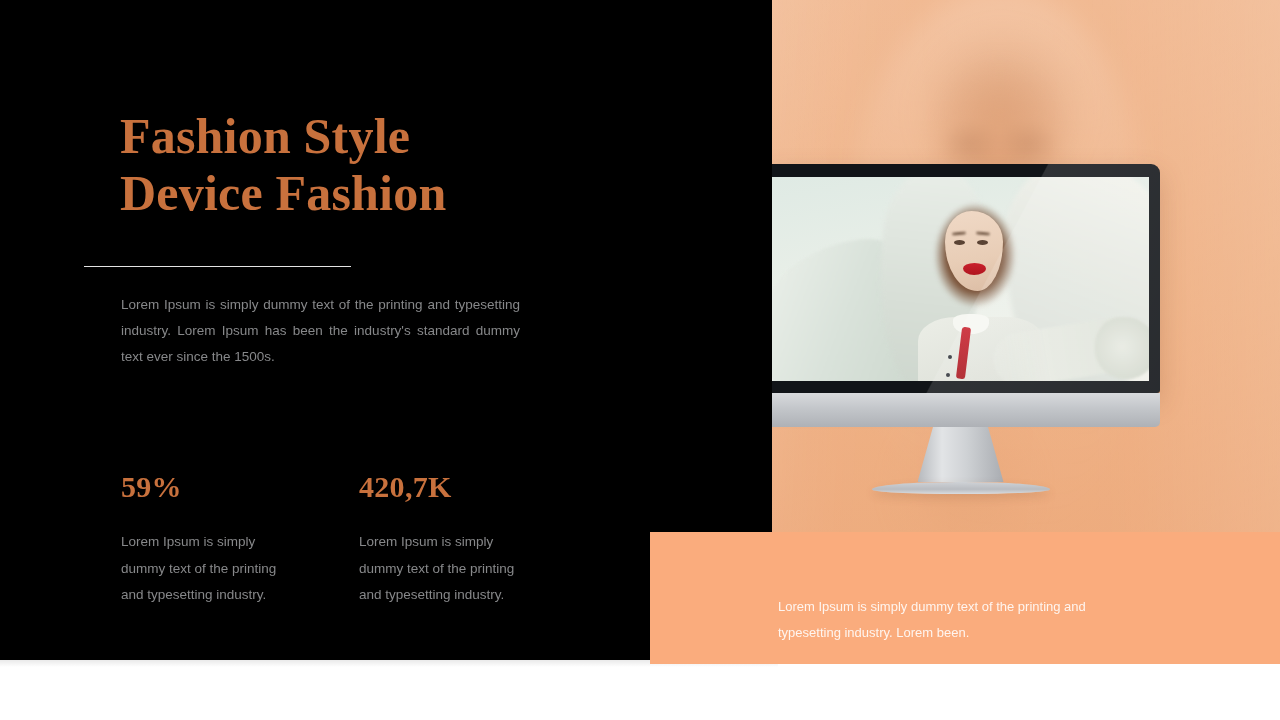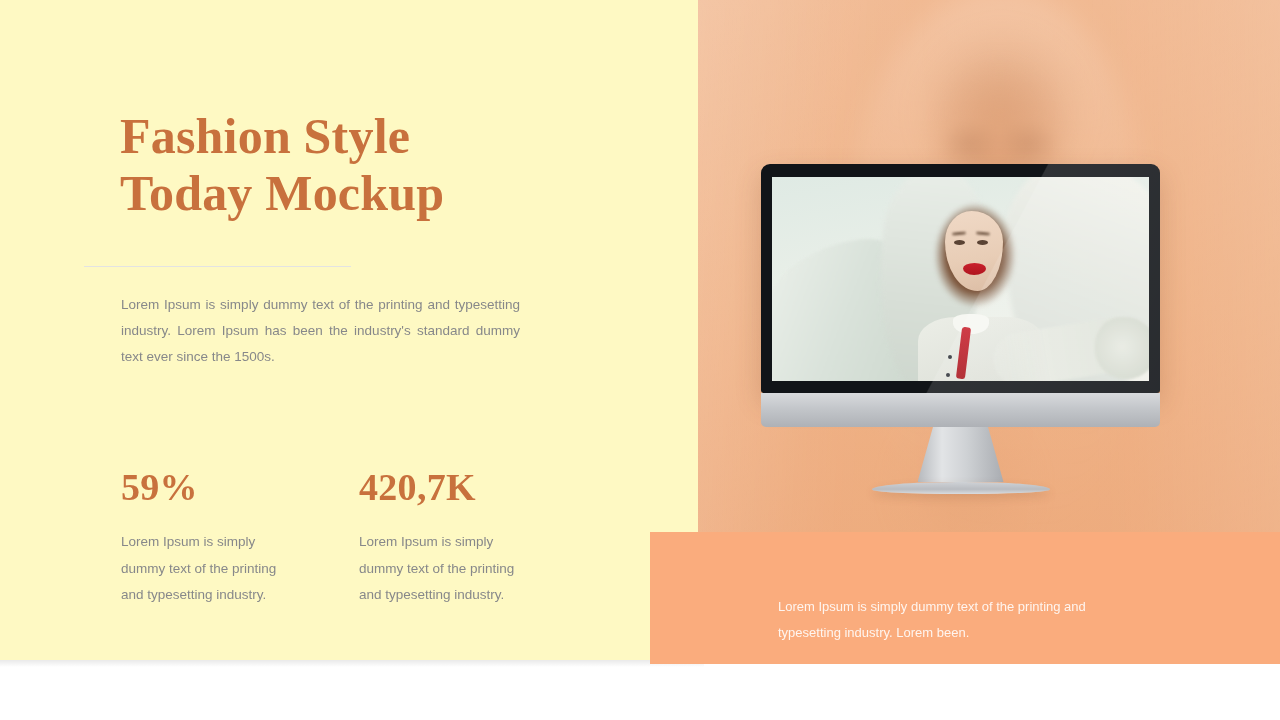--- a/index.html
+++ b/index.html
@@ -19,23 +19,23 @@
     height: 720px;
     background: #ffffff;
     overflow: hidden;
   }
 
   
   .left-card {
     position: absolute;
     left: 0;
     top: 0;
-    width: 698px;
+    width: 772px;
     height: 660px;
-    background: #fef9c3;
+    background: #000000;
     z-index: 3;
   }
   .left-card::after {
     content: "";
     position: absolute;
     left: 0;
     right: -6px;
     bottom: -7px;
     height: 7px;
     background: linear-gradient(to bottom, rgba(0,0,0,0.085), rgba(0,0,0,0));
@@ -85,21 +85,21 @@
     width: 460px;
     display: flex;
     gap: 0;
   }
   .stat { width: 238px; }
   .stat:nth-child(2) { width: 222px; }
 
   .stat-value {
     font-family: "Liberation Serif", "DejaVu Serif", serif;
     font-weight: 700;
-    font-size: 38px;
+    font-size: 30px;
     line-height: 42px;
     color: #C8713D;
     letter-spacing: 0.3px;
   }
   .stat-desc {
     margin-top: 21px;
     font-size: 13.5px;
     line-height: 26.5px;
     color: #87888a;
     width: 180px;
@@ -448,21 +448,21 @@
   </div>
 
   <div class="offer-band">
     <div class="offer-body">Lorem Ipsum is simply dummy text of the printing and typesetting industry.  Lorem been.</div>
   </div>
 
   <div class="left-card">
 
     <h1 class="title">
       <span class="line">Fashion Style</span>
-      <span class="line">Today Mockup</span>
+      <span class="line">Device Fashion</span>
     </h1>
 
     <div class="divider"></div>
 
     <p class="intro-paragraph">Lorem Ipsum is simply dummy text of the printing and typesetting industry.  Lorem Ipsum has been the industry's standard dummy text ever since the 1500s.</p>
 
     <div class="stats">
       <div class="stat">
         <div class="stat-value">59%</div>
         <div class="stat-desc">Lorem Ipsum is simply dummy text of the printing and typesetting industry.</div>

